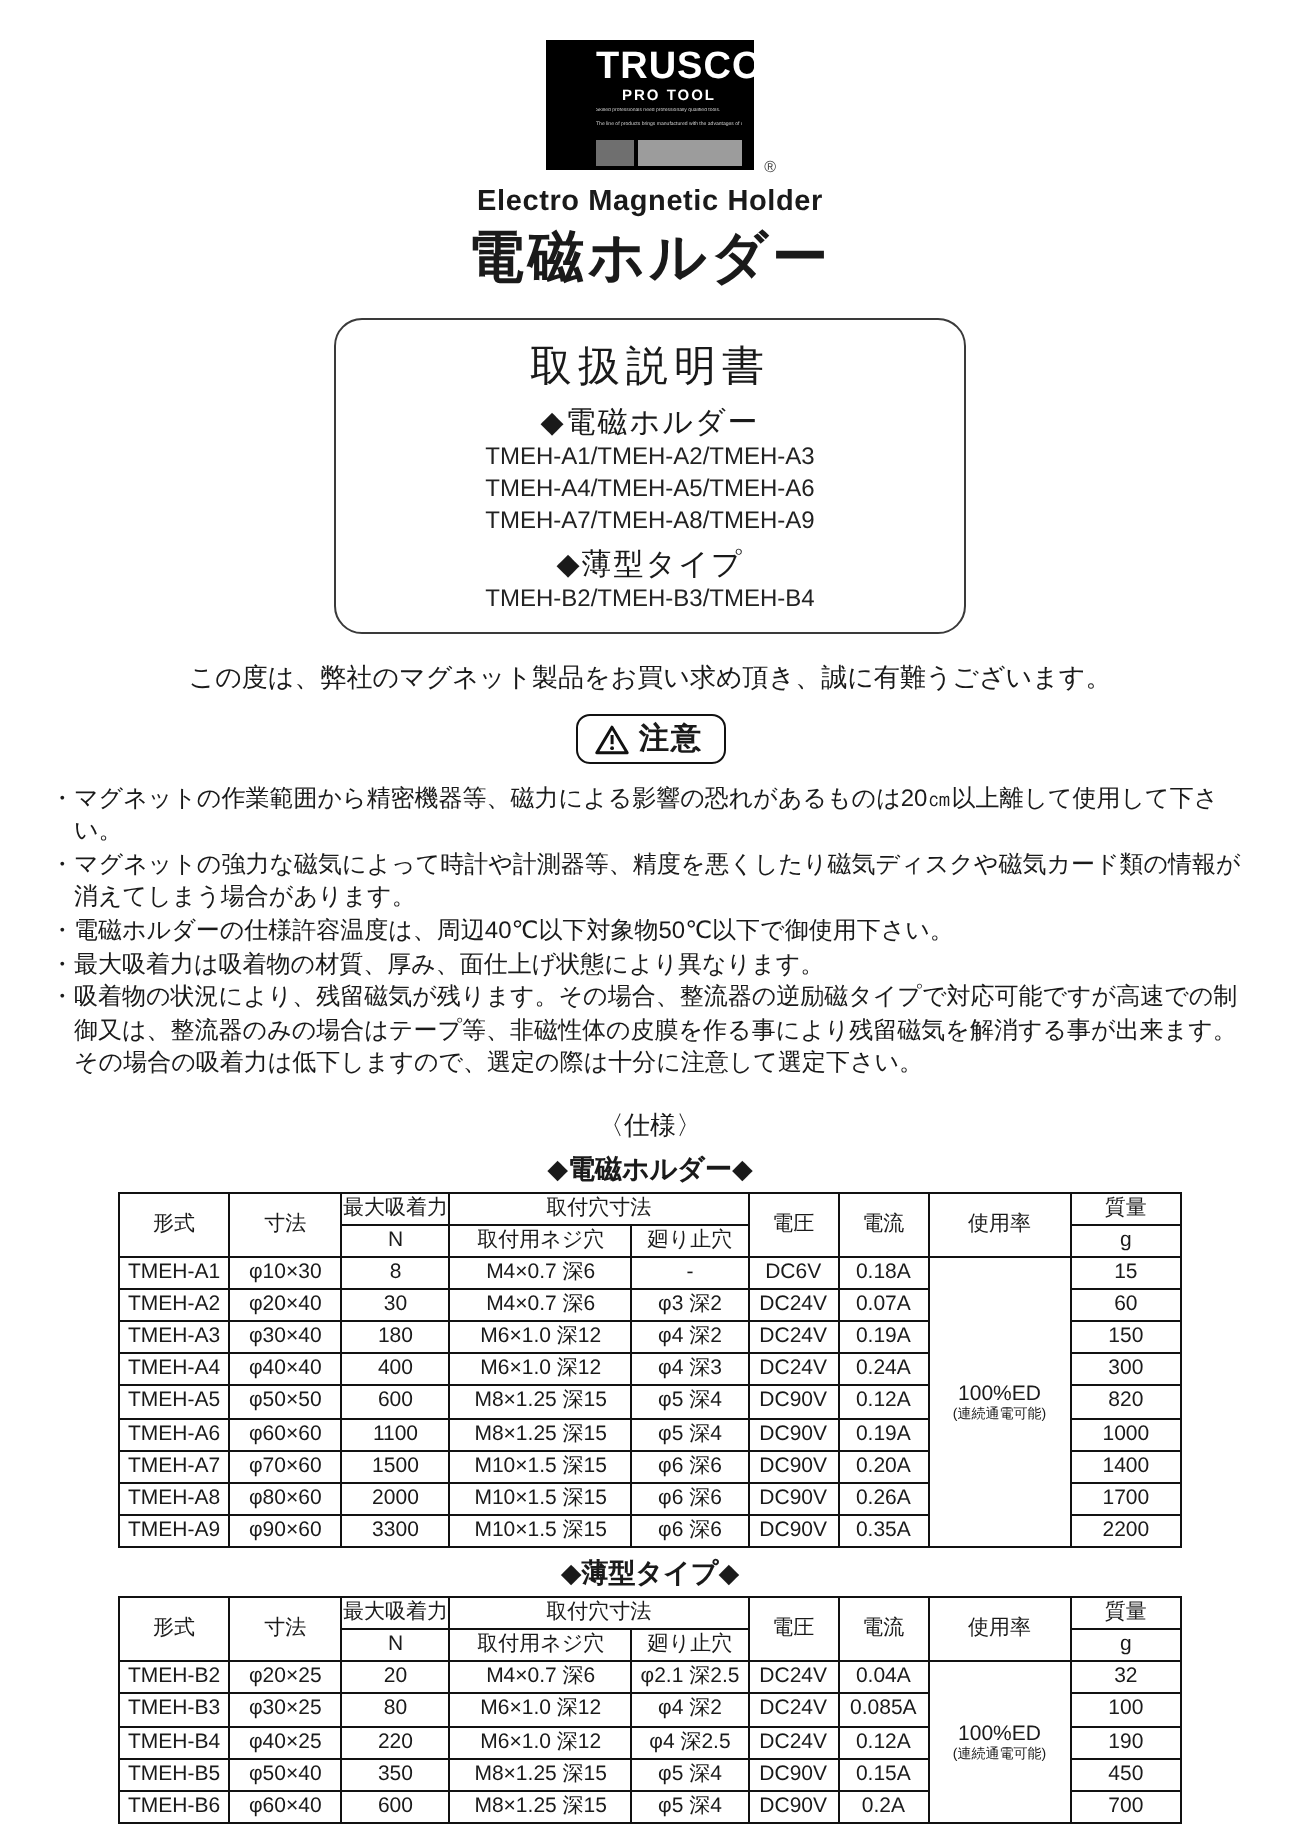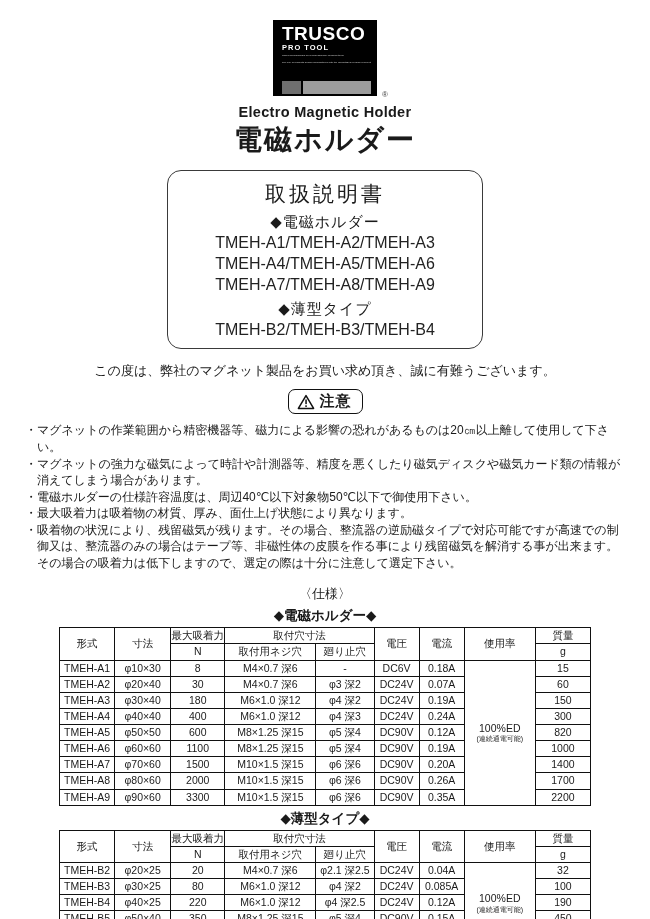--- a/index.html
+++ b/index.html
@@ -6,45 +6,45 @@
   html,body { background:#e8e8e8; }
   .page {
     width:650px; height:919px; margin:0 auto; background:#ffffff;
     font-family:"Liberation Sans","DejaVu Sans",sans-serif;
     color:#1a1a1a; overflow:hidden; padding-top:20px; position:relative;
   }
   
   .logo-area { text-align:center; }
   .logo-wrap { display:inline-block; position:relative; }
   .logo-box {
-    width:104px; height:76px; background:#000; text-align:left;
-    padding:4px 6px 2px 9px; display:flex; flex-direction:column;
+    width:104px; height:65px; background:#000; text-align:left;
+    padding:4px 6px 2px 25px; display:flex; flex-direction:column;
   }
   .logo-brand { color:#fff; font-weight:bold; font-size:19px; letter-spacing:0.5px; line-height:1; }
-  .logo-sub { color:#fff; font-weight:bold; font-size:7.5px; letter-spacing:1px; line-height:1.4; }
+  .logo-sub { color:#fff; font-weight:bold; font-size:7.5px; letter-spacing:1px; line-height:1.4;text-align:center; }
   .logo-fine { height:12px; overflow:hidden; }
   .logo-fine div {
     color:#cfcfcf; font-size:6px; line-height:1.25; white-space:nowrap;
     transform:scale(0.42); transform-origin:left top;
   }
   .logo-bar { margin-top:auto; display:flex; height:13px; gap:2px; }
   .logo-bar .sq { width:19px; background:#6f6f6f; }
   .logo-bar .bar { flex:1; background:#9c9c9c; }
   .logo-reg { position:absolute; right:-11px; bottom:-3px; font-size:8px; color:#444; }
   
   .subtitle-en { text-align:center; font-size:14.5px; font-weight:bold; margin-top:8px; letter-spacing:0.3px; }
   .title-ja { text-align:center; font-size:28px; font-weight:900; letter-spacing:2px; margin-top:1px; }
   
   .manual-box {
     width:316px; margin:11px auto 0 auto; border:1.5px solid #3a3a3a;
     border-radius:14px; text-align:center; padding:9px 6px 8px 6px;
   }
   .manual-title { font-size:21px; letter-spacing:3px; }
   .manual-heading { font-size:15px; margin-top:5px; letter-spacing:1px; }
-  .manual-models { font-size:16px; line-height:1.32; color:#222; }
+  .manual-models { font-size:12px; line-height:1.32; color:#222; }
   
   .greeting { text-align:center; font-size:13px; margin-top:13px; }
   .caution-badge-wrap { text-align:center; margin-top:9px; }
   .caution-badge {
     display:inline-flex; align-items:center; gap:5px;
     border:1.6px solid #111; border-radius:7px; padding:2px 10px 2px 8px;
   }
   .caution-label { font-size:15px; font-weight:bold; letter-spacing:1px; }
   .caution-list { list-style:none; width:600px; margin:8px auto 14px auto; }
   .caution-item {

